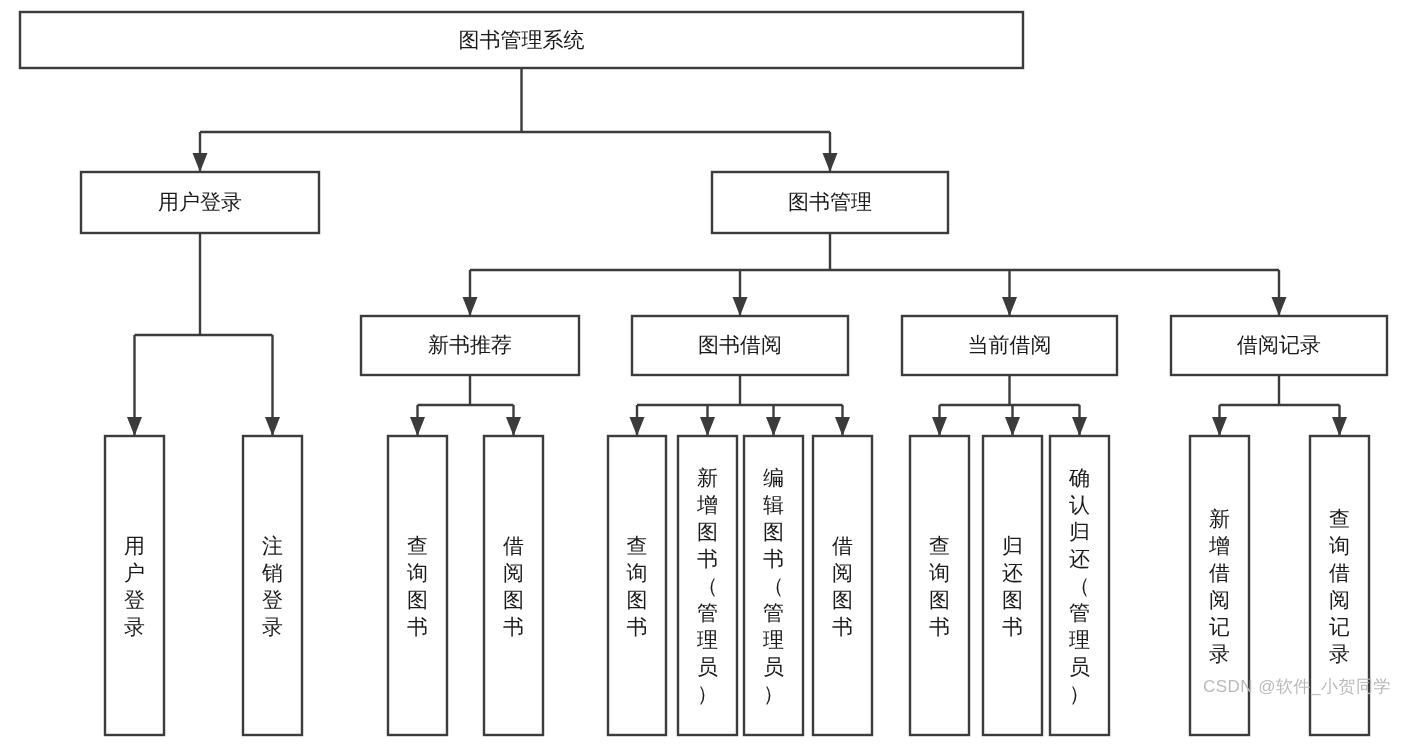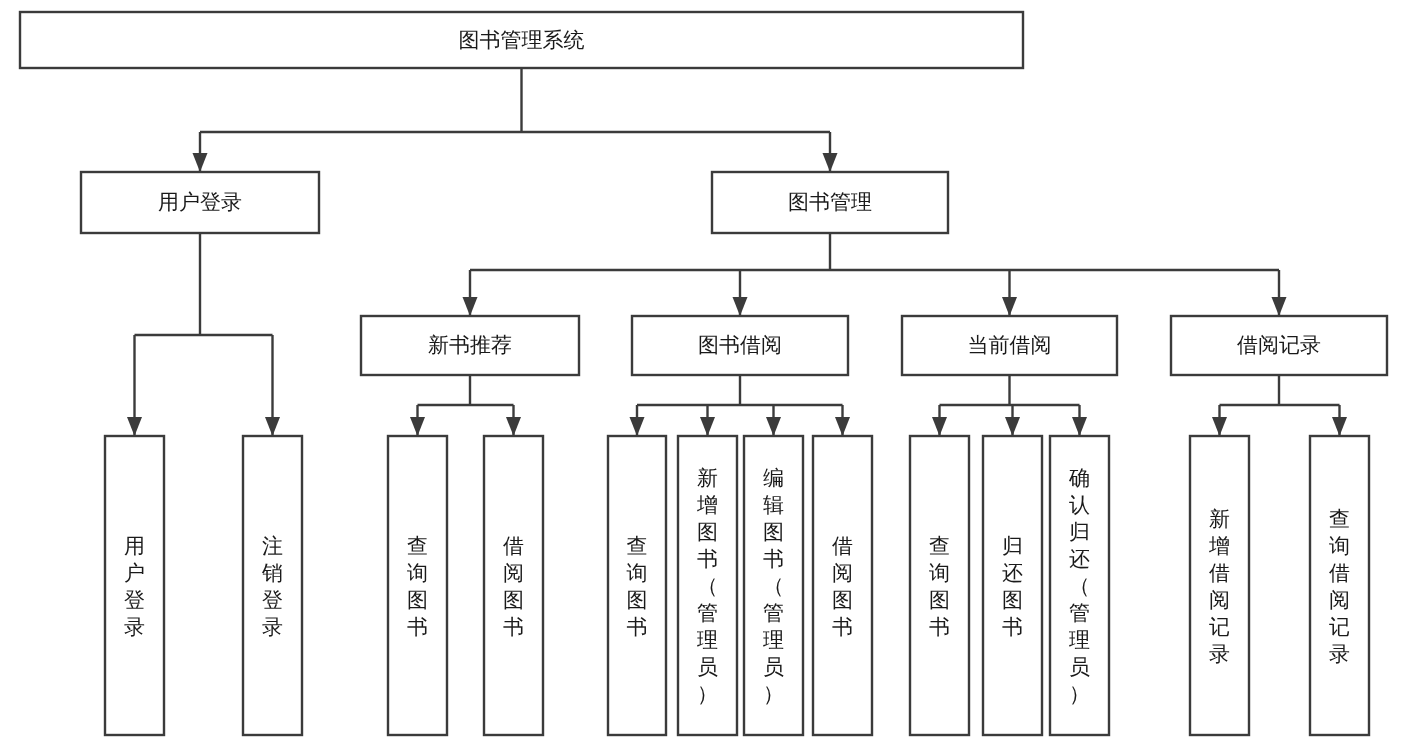--- a/index.html
+++ b/index.html
@@ -201,13 +201,14 @@
         <g>
           <rect x="1190" y="436" width="59" height="299" class="node-box"></rect>
           <text x="1219.5" class="node-label-vert"><tspan x="1219.5" y="525.56">新</tspan><tspan x="1219.5" y="552.56">增</tspan><tspan x="1219.5" y="579.56">借</tspan><tspan x="1219.5" y="606.56">阅</tspan><tspan x="1219.5" y="633.56">记</tspan><tspan x="1219.5" y="660.56">录</tspan></text>
         </g>
         <g>
           <rect x="1310" y="436" width="59" height="299" class="node-box"></rect>
           <text x="1339.5" class="node-label-vert"><tspan x="1339.5" y="525.56">查</tspan><tspan x="1339.5" y="552.56">询</tspan><tspan x="1339.5" y="579.56">借</tspan><tspan x="1339.5" y="606.56">阅</tspan><tspan x="1339.5" y="633.56">记</tspan><tspan x="1339.5" y="660.56">录</tspan></text>
         </g>
       </g>
   </svg>
+  <div class="watermark">CSDN @软件_小贺同学</div>
 </div>
 
 </body></html>

